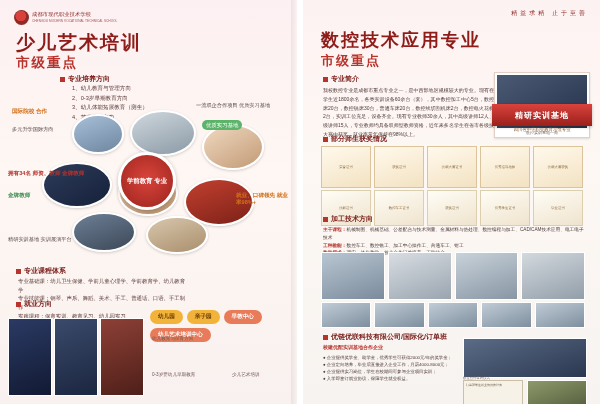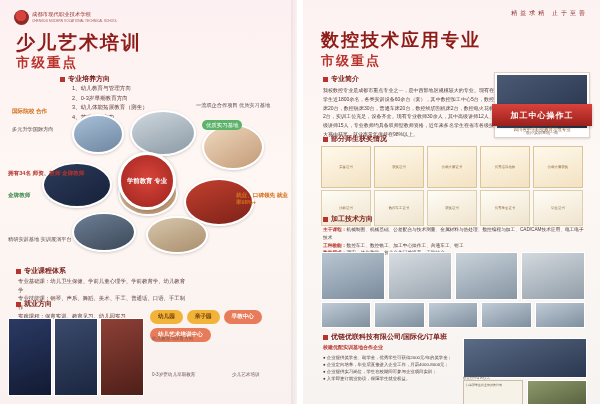--- a/index.html
+++ b/index.html
@@ -303,21 +303,21 @@
     <div class="r-sec1 sec-head">
       <span class="sq"></span>
       <span>专业简介</span>
     </div>
     <div class="r-para">我校数控专业是成都市重点专业之一，是中西部地区规模较大的专业。现有在校学生近1800余名，各类实训设备60余台（套），其中数控加工中心5台，数控车床20台，数控铣床30台，普通车床20台，数控线切割机床2台，数控电火花机床2台，实训工位充足，设备齐全。现有专业教师30余人，其中高级讲师12人、中级讲师15人，专业教师均具备双师型教师资格，近年来多名学生在省市各级技能大赛中获奖，就业率常年保持在98%以上。</div>
 
     <div class="cert-box">
       <div class="cert-img"></div>
       <div class="cert-cap">数控实训基地一角</div>
     </div>
-    <div class="badge-ribbon">加工中心操作工</div>
+    <div class="badge-ribbon">精研实训基地</div>
     <div class="badge-sub">四川省中等职业教育示范专业</div>
 
     <div class="r-sec2 sec-head">
       <span class="sq"></span>
       <span>部分师生获奖情况</span>
     </div>
     <div class="cert-row">
       <div>荣誉证书</div>
       <div>获奖证书</div>
       <div>技能大赛证书</div>

